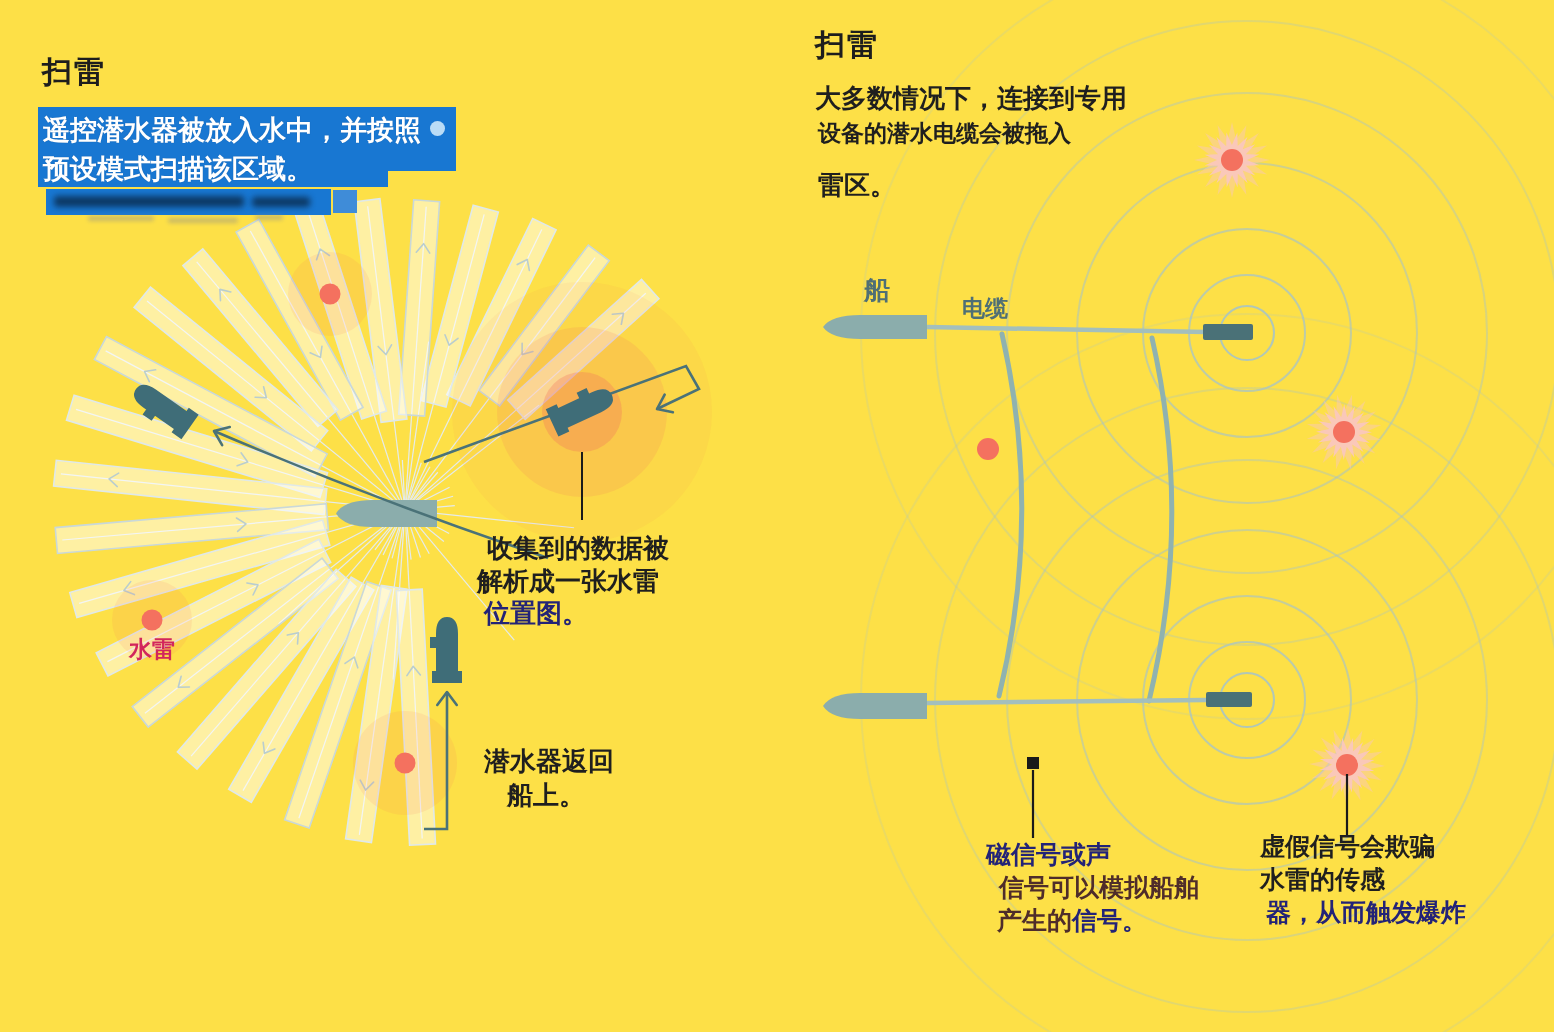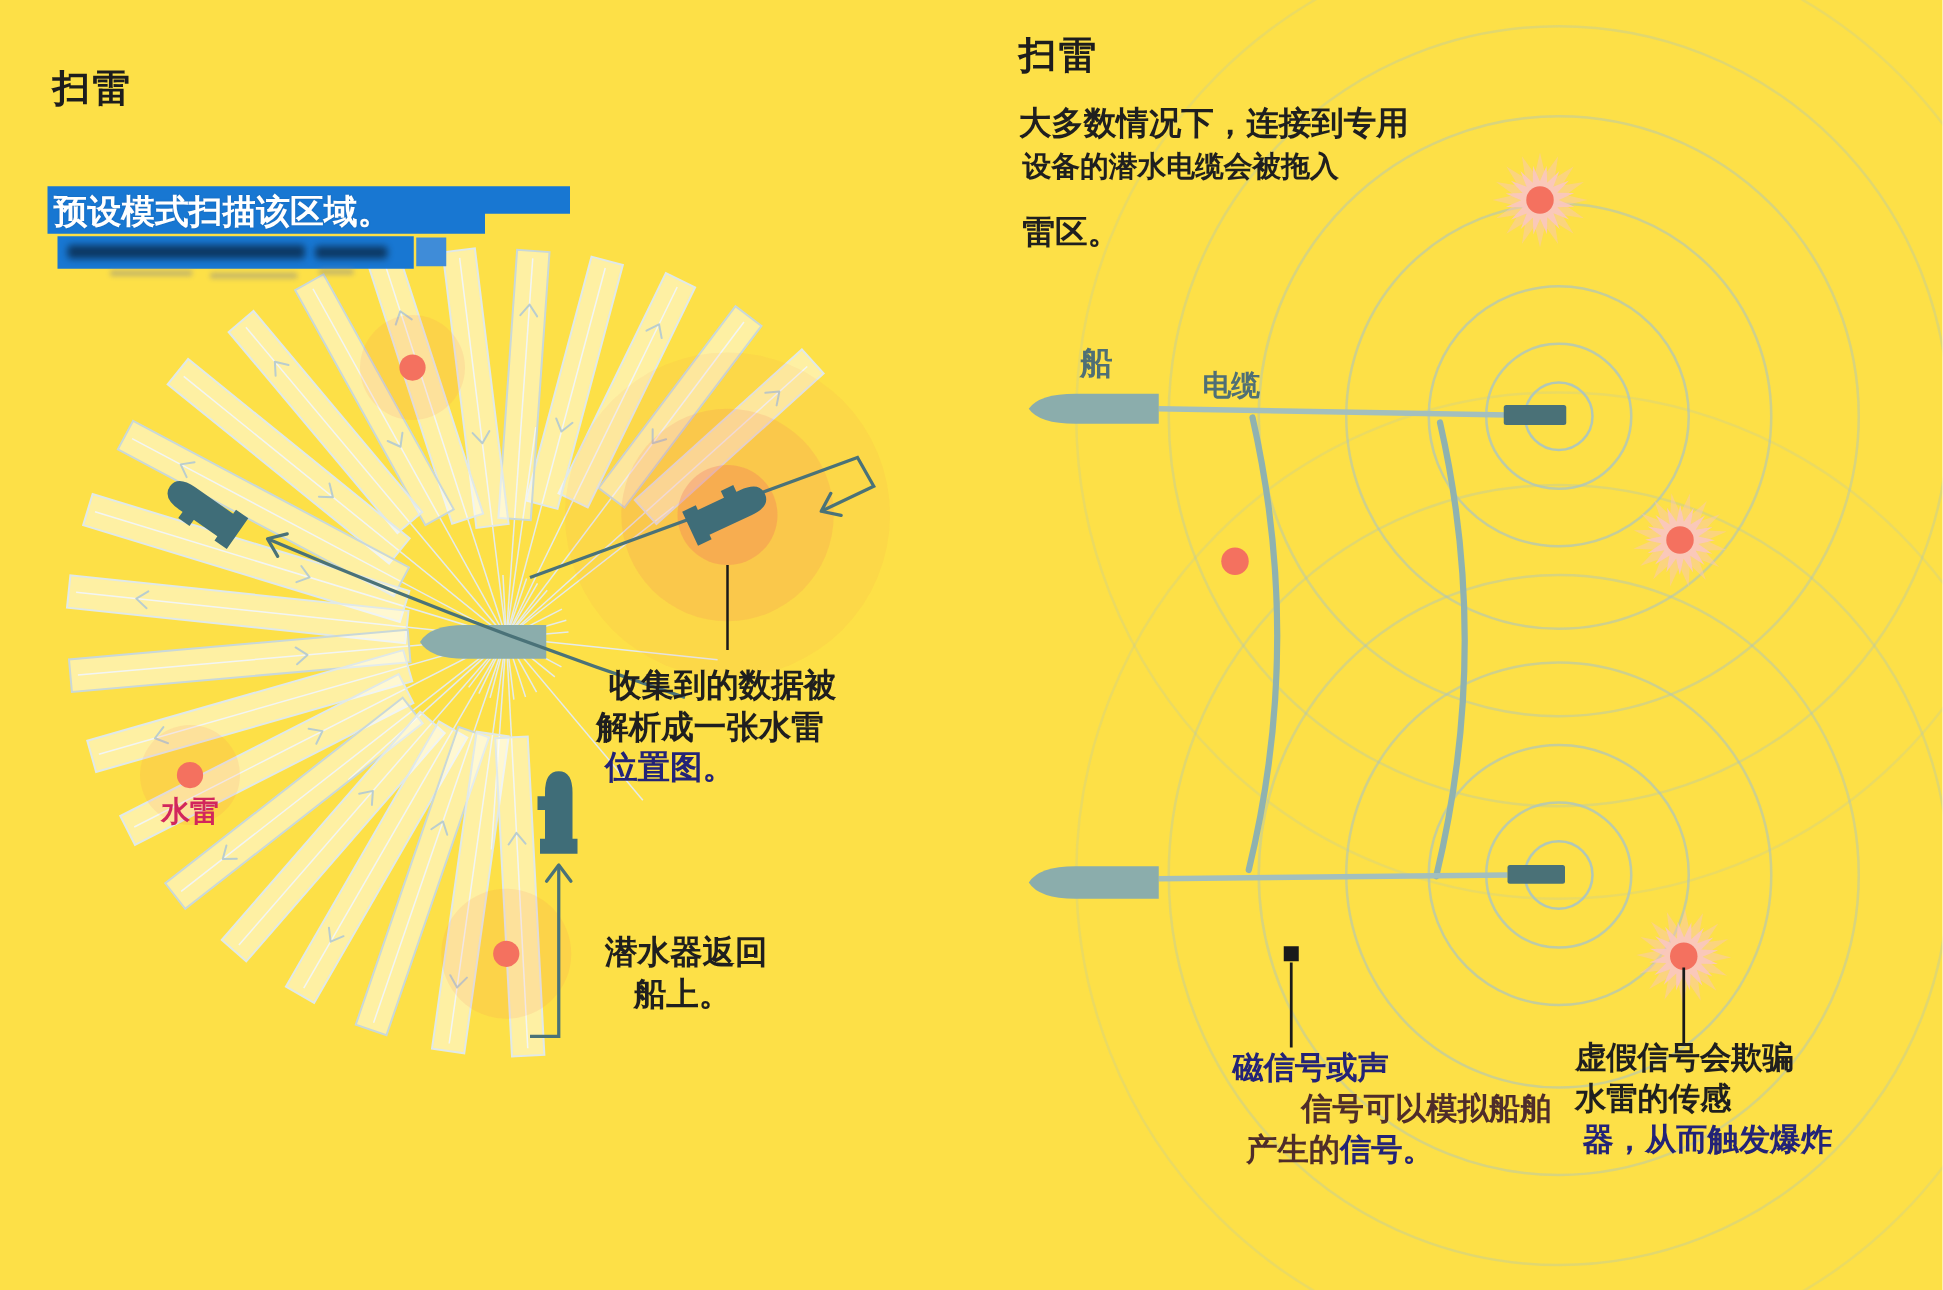--- a/index.html
+++ b/index.html
@@ -181,20 +181,24 @@
           <line x1="1033" y1="770" x2="1033" y2="838" stroke="#1a1a1a" stroke-width="2.2"></line>
         </g>
         <g>
           <line x1="1347" y1="774" x2="1347" y2="836" stroke="#1a1a1a" stroke-width="2.2"></line>
         </g>
       </g>
     </svg>
 
   <div class="txt title" style="left:42px;top:55px;">扫雷</div>
 
+  <div class="hlbar" style="left:38px;top:107px;width:418px;height:42px;">
+    <div class="hltxt" style="left:5px;top:5px;">遥控潜水器被放入水中，并按照</div>
+    <div class="dotart" style="left:392px;top:14px;"></div>
+  </div>
   <div class="hlbar" style="left:38px;top:149px;width:350px;height:38px;">
     <div class="hltxt" style="left:5px;top:2px;">预设模式扫描该区域。</div>
   </div>
   <div class="hlbar" style="left:388px;top:149px;width:68px;height:22px;"></div>
   <div class="hlbar" style="left:46px;top:189px;width:285px;height:26px;">
     <div class="smudge" style="left:8px;top:7px;width:190px;height:11px;"></div>
     <div class="smudge" style="left:206px;top:8px;width:58px;height:10px;"></div>
   </div>
   <div class="chip" style="left:333px;top:190px;width:24px;height:23px;"></div>
   <div class="graysmudge" style="left:88px;top:216px;width:66px;height:5px;"></div>
@@ -212,21 +216,21 @@
 
   <div class="txt title" style="left:815px;top:28px;">扫雷</div>
   <div class="txt med dark" style="left:818px;top:120px;">设备的潜水电缆会被拖入</div>
   <div class="txt dark" style="left:815px;top:84px;font-size:26px;font-weight:700;">大多数情况下，连接到专用</div>
   <div class="txt dark" style="left:818px;top:151px;font-size:26px;font-weight:700;margin-top:20px;">雷区。</div>
 
   <div class="txt lbl-teal" style="left: 864px; top: 276px; font-size: 26px; color: rgb(79, 111, 117);">船</div>
   <div class="txt lbl-teal" style="left: 962px; top: 295px; font-size: 23px; color: rgb(79, 111, 117);">电缆</div>
 
   <div class="txt anno" style="left: 986px; top: 840px; color: rgb(35, 35, 119);">磁信号或声</div>
-  <div class="txt anno" style="left: 999px; top: 873px; color: rgb(79, 45, 42); margin-left: 42px;">信号可以模拟船舶</div>
+  <div class="txt anno" style="left: 999px; top: 873px; color: rgb(79, 45, 42);">信号可以模拟船舶</div>
   <div class="txt anno" style="left:997px;top:906px;">
     <span style="color: rgb(79, 45, 42); text-align: right;">产生的</span><span style="color: rgb(35, 35, 119);">信号。</span>
   </div>
 
   <div class="txt anno" style="left: 1260px; top: 832px; color: rgb(31, 31, 31);">虚假信号会欺骗</div>
   <div class="txt anno" style="left: 1260px; top: 865px; color: rgb(31, 31, 31);">水雷的传感</div>
   <div class="txt anno" style="left: 1266px; top: 898px; color: rgb(35, 35, 119);">器，从而触发爆炸</div>
 
 </div>
 

